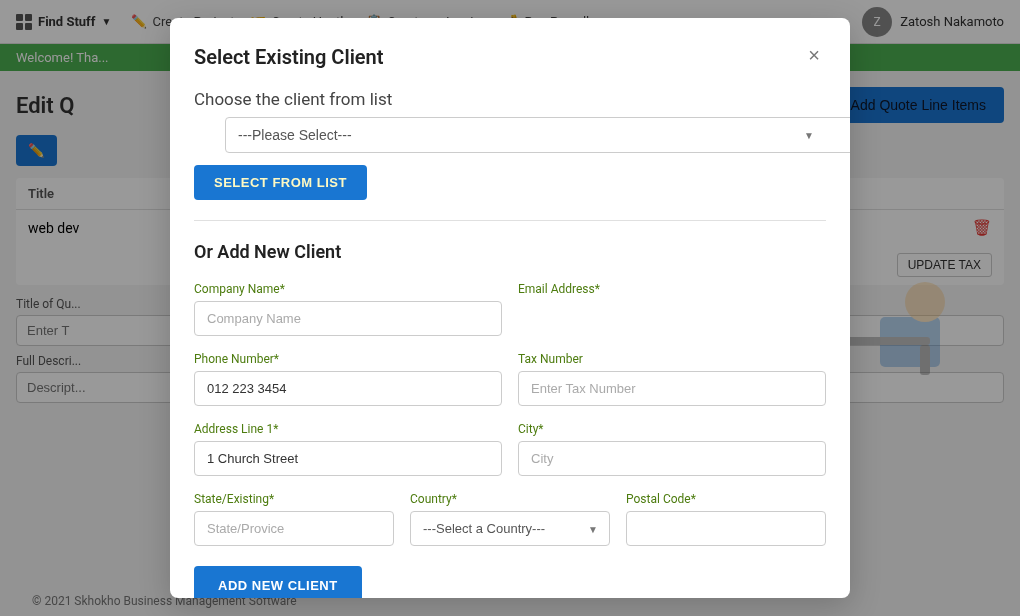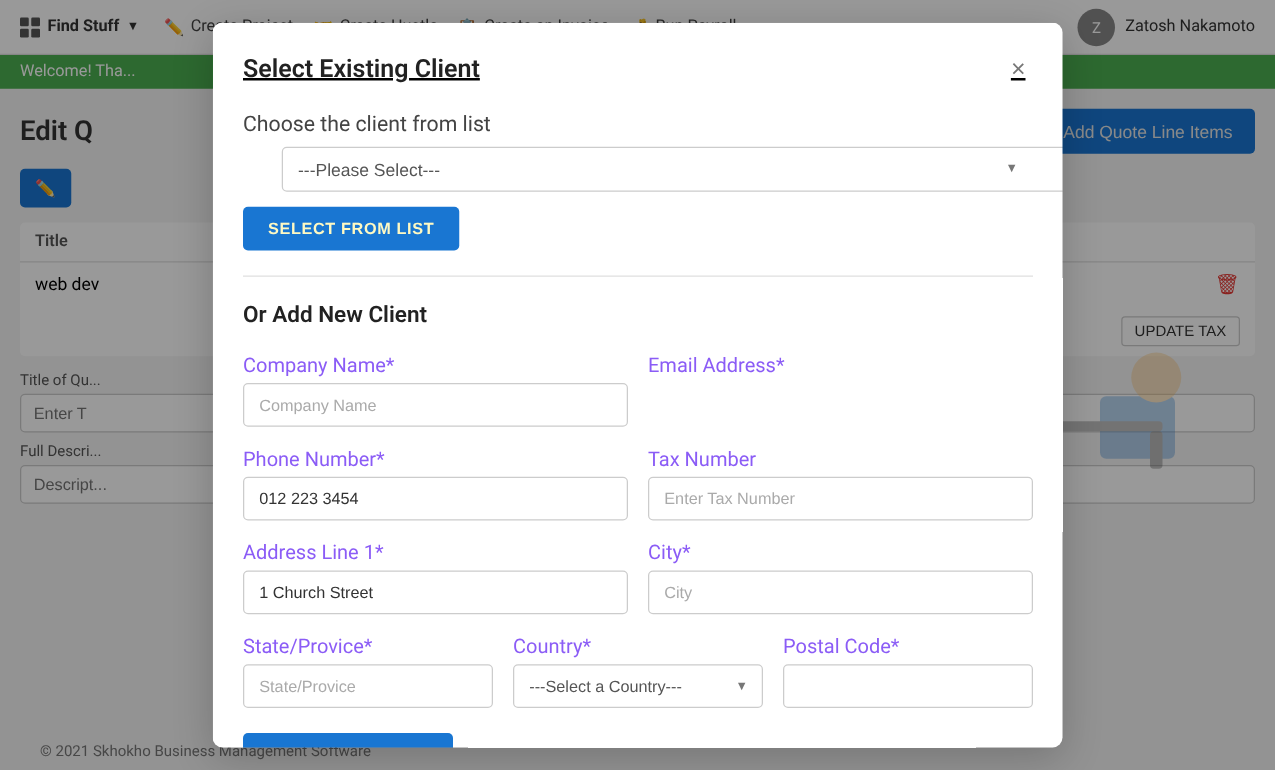--- a/index.html
+++ b/index.html
@@ -111,21 +111,21 @@
     }
 
     .page-title {
       font-size: 22px;
       font-weight: 600;
       color: #333;
     }
 
     .btn-add-quote {
       background: #1976d2;
-      color: #e5e5e5;
+      color: #0f172a;
       border: none;
       padding: 10px 18px;
       border-radius: 4px;
       font-size: 14px;
       cursor: pointer;
       display: flex;
       align-items: flex-end;
       gap: 19px;
       font-weight: 500;
     }
@@ -240,24 +240,23 @@
       width: 680px;
       max-height: 580px;
       overflow-y: auto;
       padding: 24px;
       position: relative;
       box-shadow: 0 8px 32px rgba(0,0,0,0.2);
     }
 
     .modal-header {
       display: flex;
-      align-items: flex-start;
+      align-items: flex-end;
       justify-content: space-between;
       margin-bottom: 20px;
-      text-decoration: underline;
     }
 
     .modal-title {
       font-size: 20px;
       font-weight: 600;
       color: #222;
     }
 
     .modal-close {
       background: none;
@@ -330,22 +329,22 @@
       margin-bottom: 20px;
     }
 
     .modal-form-group {
       flex: 1;
       display: flex;
       flex-direction: column;
     }
 
     .modal-form-label {
-      font-size: 16px;
-      color: #8b5cf6;
+      font-size: 12px;
+      color: #4d7c0f;
       margin-bottom: 5px;
     }
 
     .modal-form-input {
       border: 1px solid #ccc;
       border-radius: 4px;
       padding: 9px 12px;
       font-size: 13px;
       color: #333;
       background: white;
@@ -551,21 +550,21 @@
       </div>
       <div class="modal-form-group">
         <label class="modal-form-label">City*</label>
         <input class="modal-form-input" placeholder="City" style="">
       </div>
     </div>
 
     
     <div class="modal-form-row">
       <div class="modal-form-group">
-        <label class="modal-form-label">State/Provice*</label>
+        <label class="modal-form-label">State/Existing*</label>
         <input class="modal-form-input" placeholder="State/Provice" style="">
       </div>
       <div class="modal-form-group">
         <label class="modal-form-label">Country*</label>
         <div class="select-wrapper">
           <select class="modal-form-select">
             <option>---Select a Country---</option>
           </select>
         </div>
       </div>

